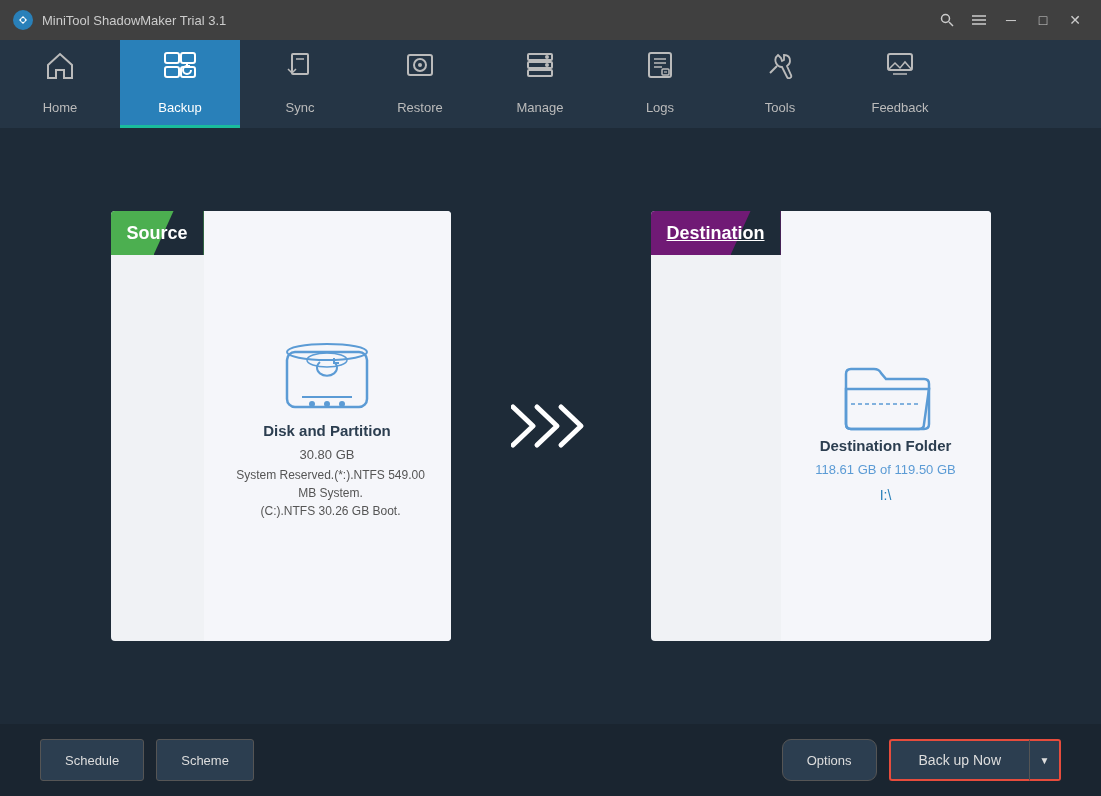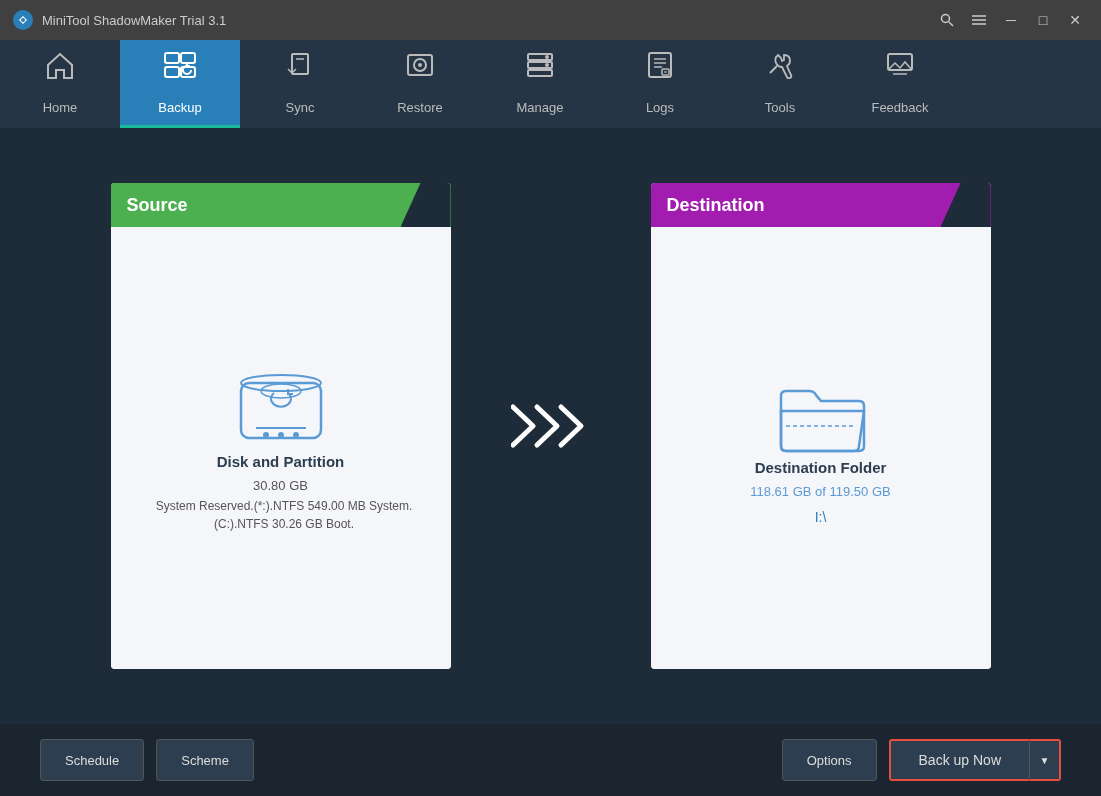--- a/index.html
+++ b/index.html
@@ -90,38 +90,39 @@
       color: #fff;
       font-weight: bold;
       padding: 20px;
     }
 
     
     .card {
       background: #f0f2f5;
       border-radius: 4px;
       width: 340px;
-      height: 486px;
-      display: flex;
-      flex-direction: column;
+      height: 430px;
+      display: flex;
+      flex-direction: row;
       overflow: hidden;
       position: relative;
     }
     .card-header {
       height: 44px;
       display: flex;
       align-items: center;
       padding: 0 16px;
       position: relative;
     }
     .card-header.source {
       background: #4caf50;
     }
     .card-header.destination {
-      background: #a21caf;
+      background: #701a75;
+      text-decoration: underline;
     }
     .card-header-label {
       font-size: 18px;
       font-weight: 600;
       color: #fff;
       z-index: 1;
     }
     .card-header-tab {
       position: absolute;
       right: 0;
@@ -405,19 +406,19 @@
   </div>
 
 </div>
 
 <div class="bottom-bar">
   <div class="bottom-left">
     <button class="btn">Schedule</button>
     <button class="btn">Scheme</button>
   </div>
   <div class="bottom-right">
-    <button class="btn" style="border-radius:3px; margin-right: 12px;">Options</button>
+    <button class="btn" style="border-radius:9px; margin-right: 12px;">Options</button>
     <button class="btn-primary">Back up Now</button>
     <button class="btn-dropdown">
       <span style="font-size:10px;">▼</span>
     </button>
   </div>
 </div>
 
 </body></html>

